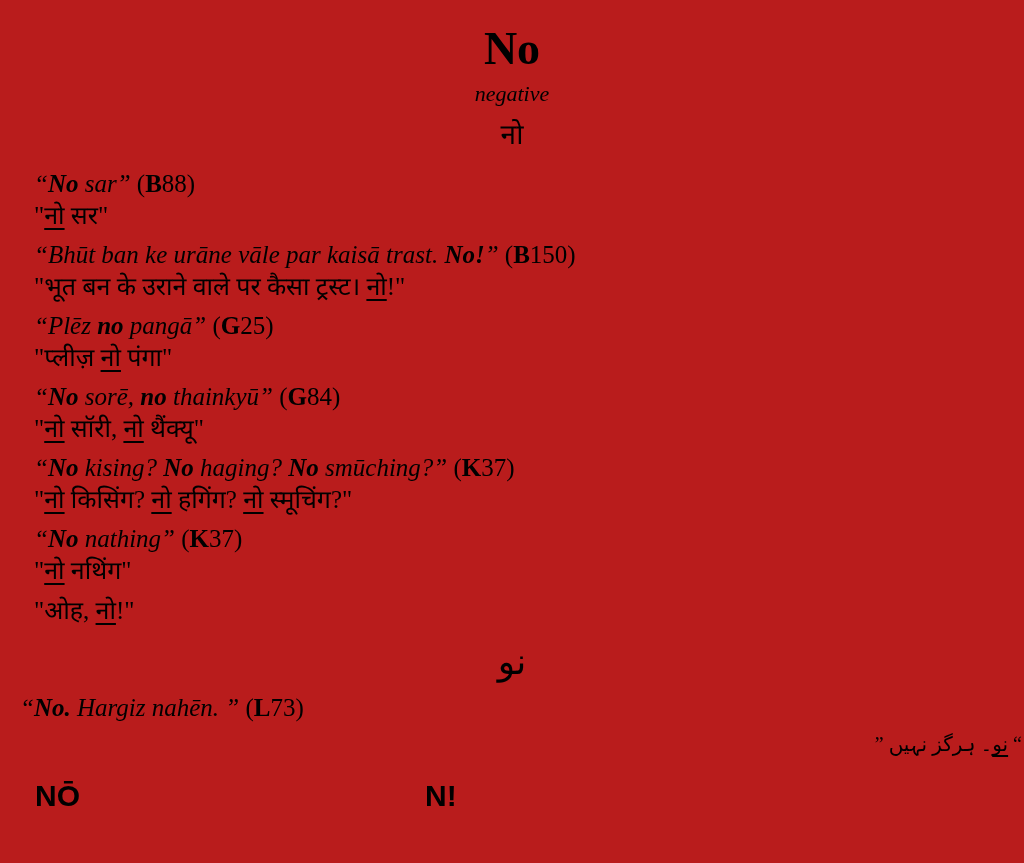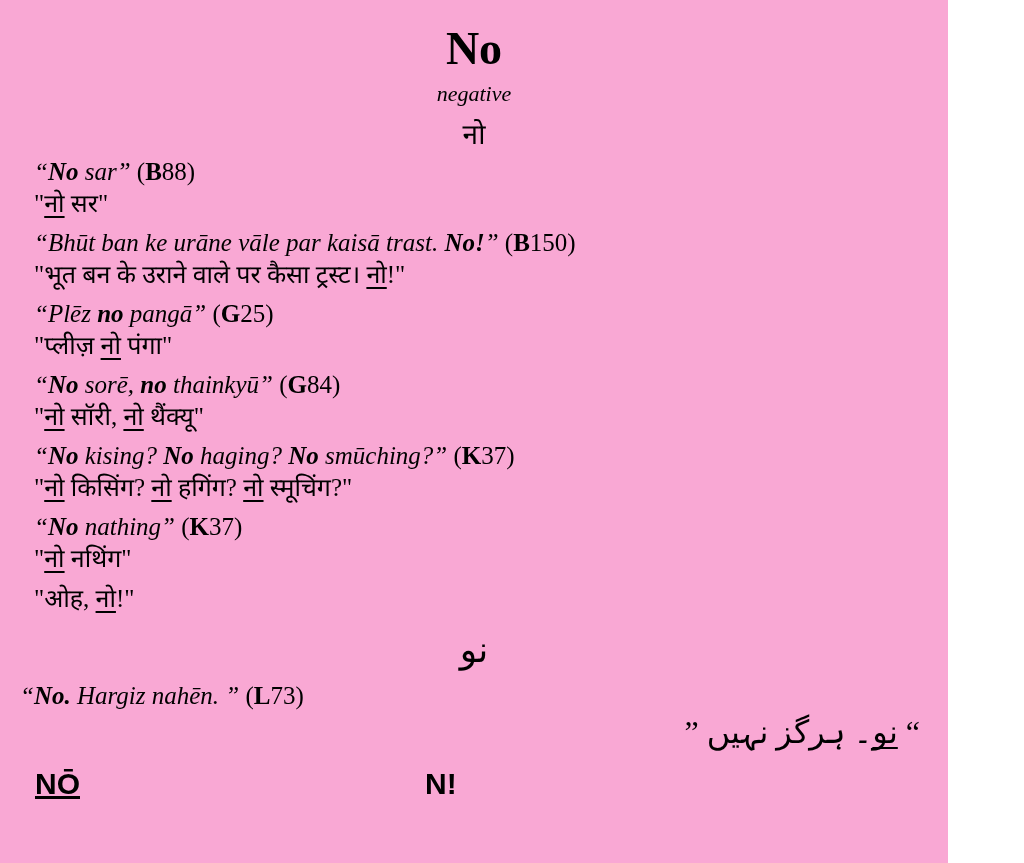--- a/index.html
+++ b/index.html
@@ -2,28 +2,28 @@
 <html><head>
 <meta charset="utf-8">
 <style>
   html,body{margin:0;padding:0;background:#ffffff;}
   body{
     width:1024px;height:863px;
     color:#000000;
     font-family:"Liberation Serif",serif;
     overflow:hidden;
   }
-  .page{position:relative;width:948px;height:863px;background:#f9a8d4;}
+  .page{position:relative;width:1024px;height:863px;background:#b91c1c;}
 
   .header{text-align:center;padding-top:24px;}
   .headword{font-size:46px;font-weight:700;line-height:50px;}
   .gloss{font-size:22px;line-height:40px;font-style:italic;}
   .headword-dev{font-size:28px;line-height:42px;}
 
-  .content{margin-top:0;padding-left:34px;}
+  .content{margin-top:12px;padding-left:34px;}
   .pair{margin-bottom:6px;}
   .roman{font-size:25px;line-height:31px;}
   .dev{font-size:25px;line-height:34px;}
 
   .seg-r{font-style:normal;font-weight:normal;}
   .seg-b{font-weight:700;}
   .seg-i{font-style:italic;}
   .seg-bi{font-style:italic;font-weight:700;}
   .seg-u{
     text-decoration:underline;
@@ -33,29 +33,29 @@
   }
 
   .urdu-center{
     text-align:center;
     font-size:36px;line-height:44px;
     margin-top:12px;margin-bottom:8px;
   }
   .final-roman{font-size:25px;line-height:31px;padding-left:20px;margin-top:8px;}
   .urdu-right{
     direction:rtl;
-    font-size:32px;line-height:42px;
-    padding-right:28px;
+    font-size:20px;line-height:42px;
+    padding-right:2px;
   }
   .footer{
     position:relative;height:42px;margin-top:14px;
     font-family:"Liberation Sans",sans-serif;
     font-size:30px;font-weight:700;
   }
-  .footer-left{position:absolute;left:35px;top:0;text-decoration:underline;}
+  .footer-left{position:absolute;left:35px;top:0;}
   .footer-right{position:absolute;left:425px;top:0;}
 </style>
 </head>
 <body>
 
 <div class="page">
 
   <div class="header">
     <div class="headword">No</div>
     <div class="gloss">negative</div>

